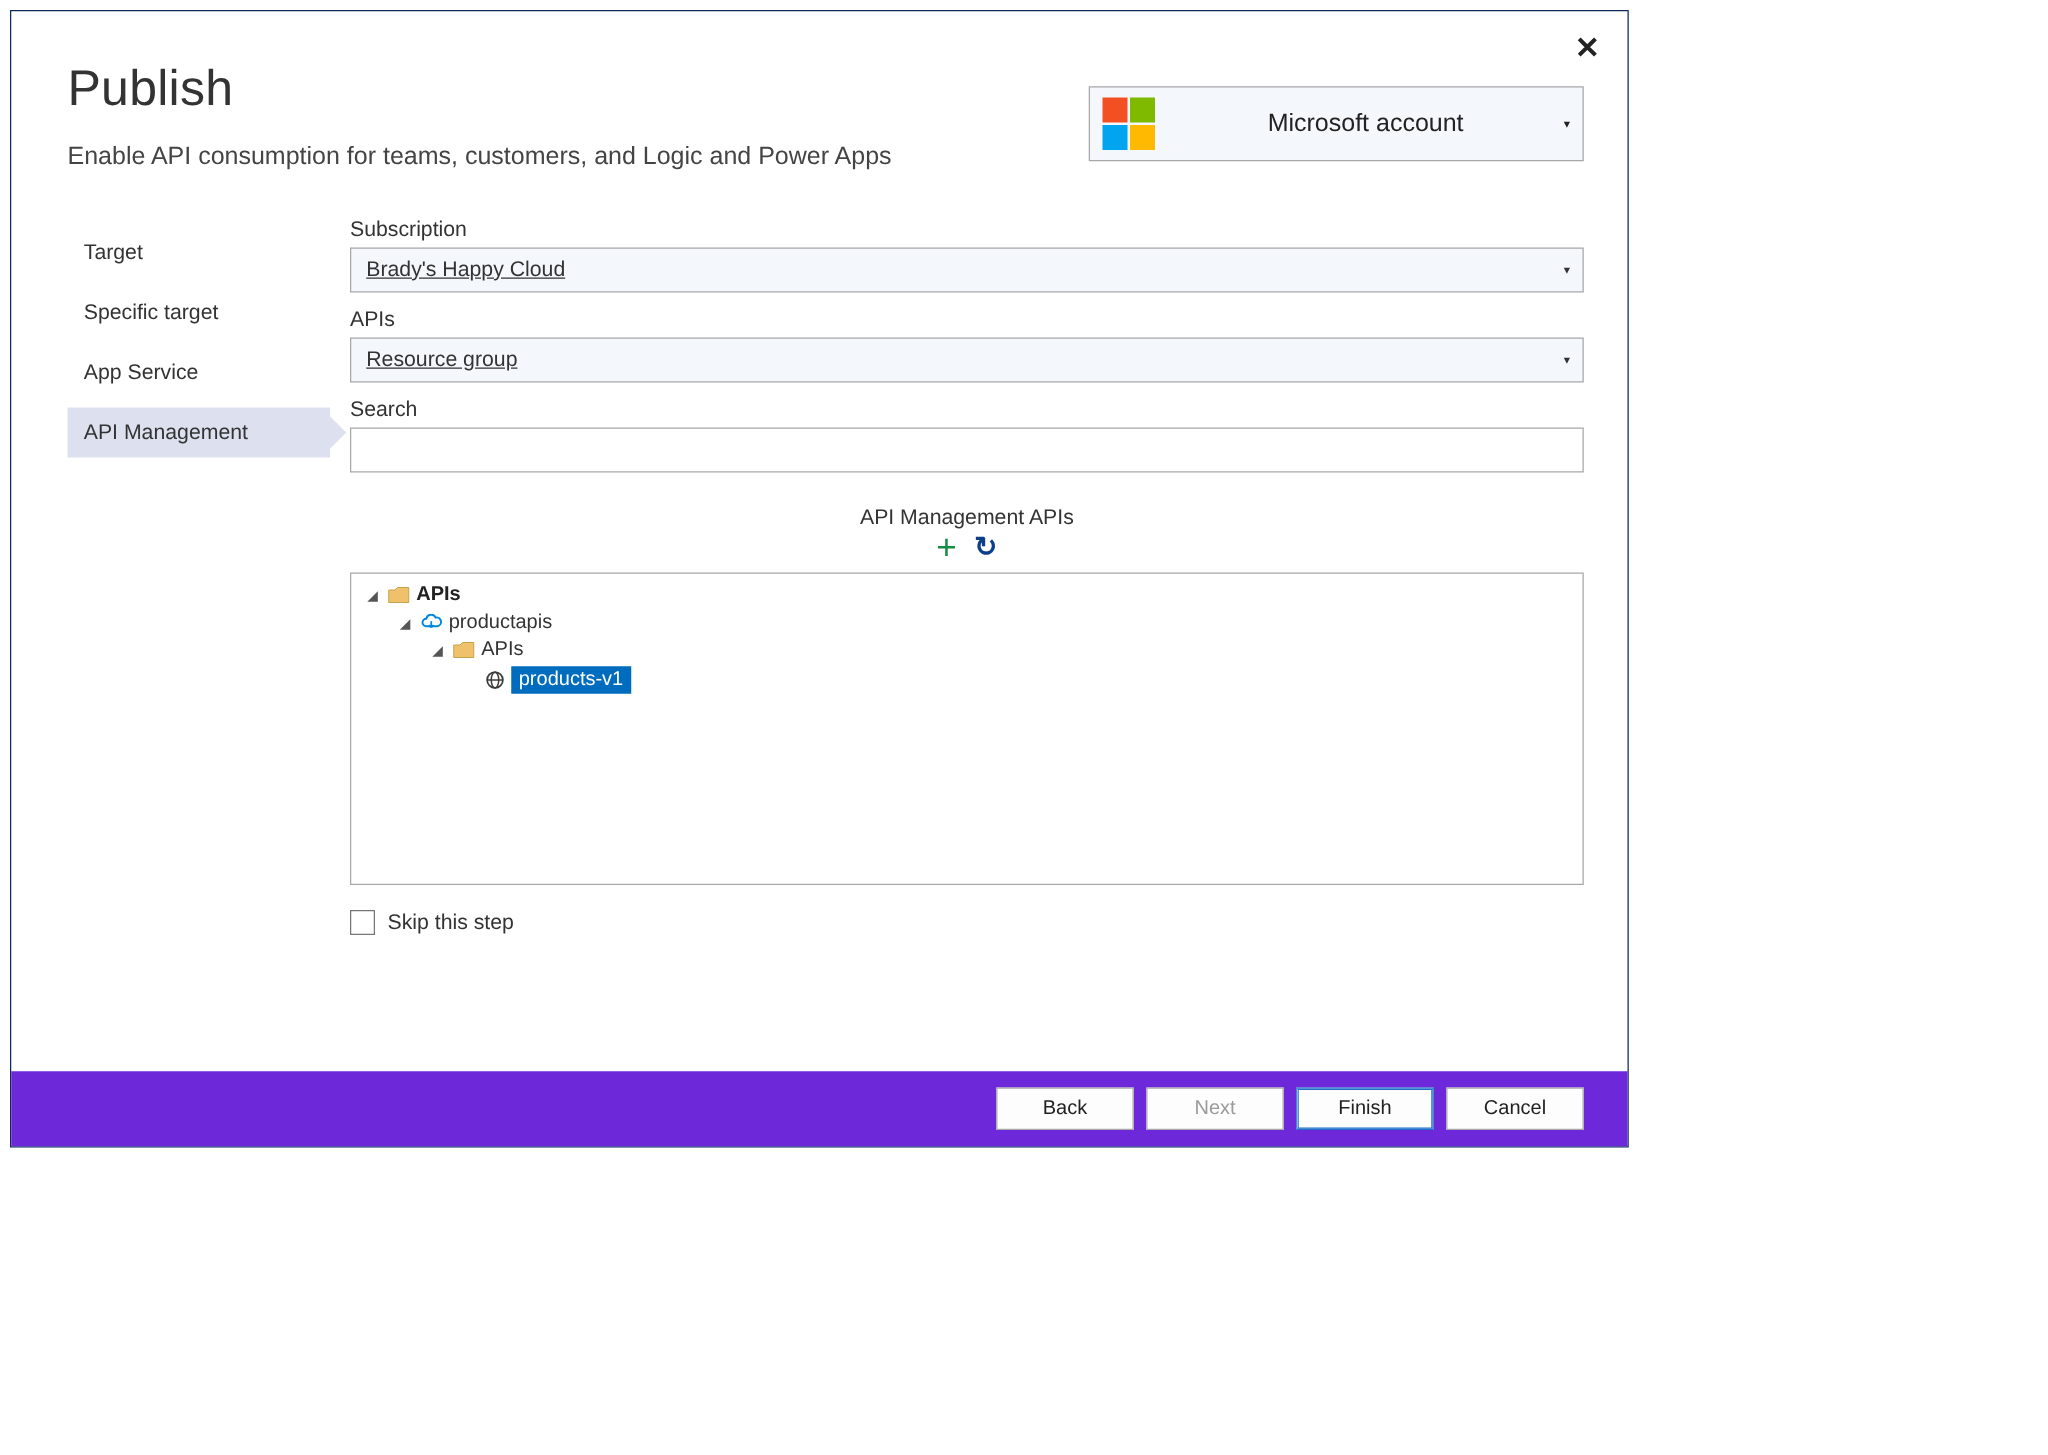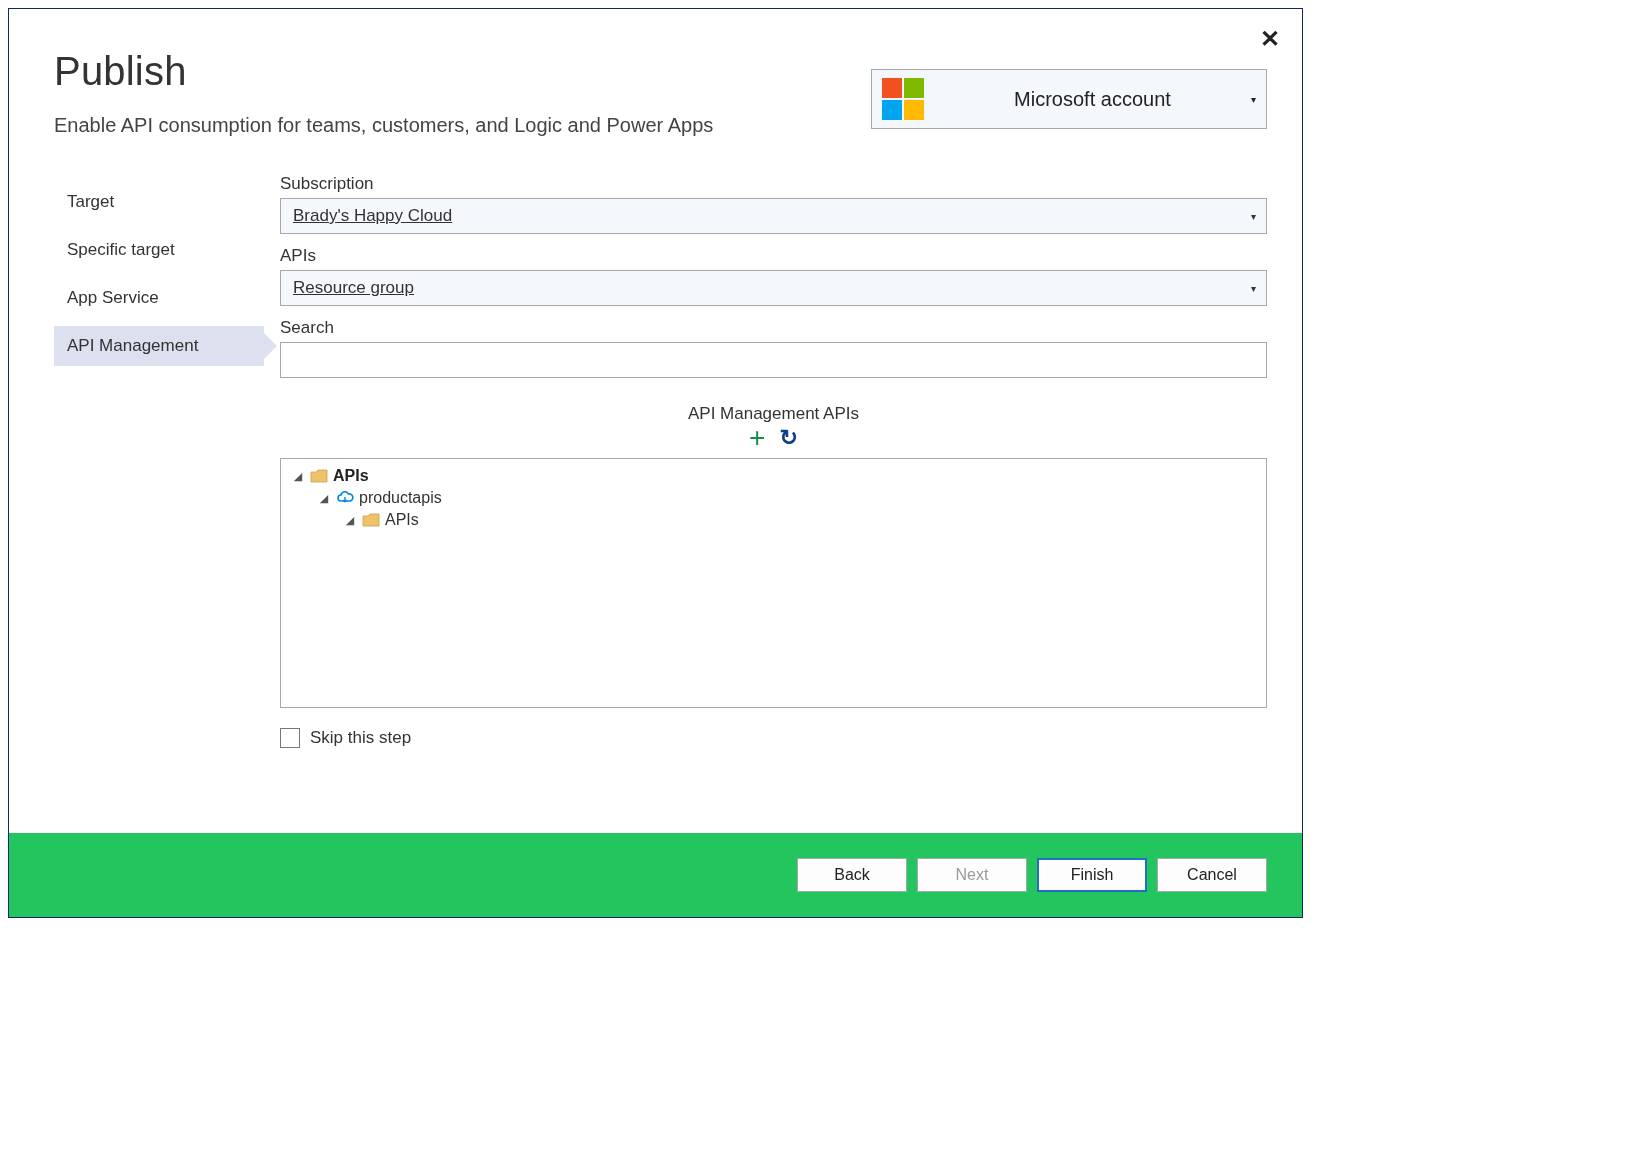--- a/index.html
+++ b/index.html
@@ -206,22 +206,22 @@
     font-size:17px;
     color:#333;
   }
   .checkbox-box {
     width:20px; height:20px;
     border:1.5px solid #777;
     background:#fff;
     cursor:pointer;
   }
   .footer {
-    height:84px;
-    background:#22c55e;
+    height:60px;
+    background:#6d28d9;
     display:flex;
     align-items:center;
     justify-content:flex-end;
     padding-right:35px;
     gap:10px;
     text-align:center;
   }
   .wiz-btn {
     width:110px;
     height:34px;
@@ -331,20 +331,31 @@
         </div>
         <div class="tree-row tree-indent-3">
           <span class="expander">◢</span>
           <span class="folder-icon">
             <svg width="18" height="14" viewBox="0 0 18 14">
                 <path d="M1 3 L6 3 L8 1 L17 1 L17 13 L1 13 Z" fill="#eec16a" stroke="#c8a24b" stroke-width="0.8"></path>
               </svg>
           </span>
           <span>APIs</span>
         </div>
+        <div class="tree-row tree-indent-4">
+          <span class="expander"></span>
+          <span class="globe-icon">
+            <svg width="16" height="16" viewBox="0 0 16 16">
+                <circle cx="8" cy="8" r="6.3" fill="none" stroke="#3b3b3b" stroke-width="1.4"></circle>
+                <ellipse cx="8" cy="8" rx="3" ry="6.3" fill="none" stroke="#3b3b3b" stroke-width="1.2"></ellipse>
+                <line x1="1.7" y1="8" x2="14.3" y2="8" stroke="#3b3b3b" stroke-width="1.2"></line>
+              </svg>
+          </span>
+          <span class="tree-selected">products-v1</span>
+        </div>
       </div>
 
       <div class="checkbox-row">
         <div class="checkbox-box"></div>
         <span>Skip this step</span>
       </div>
 
     </div>
   </div>
 

